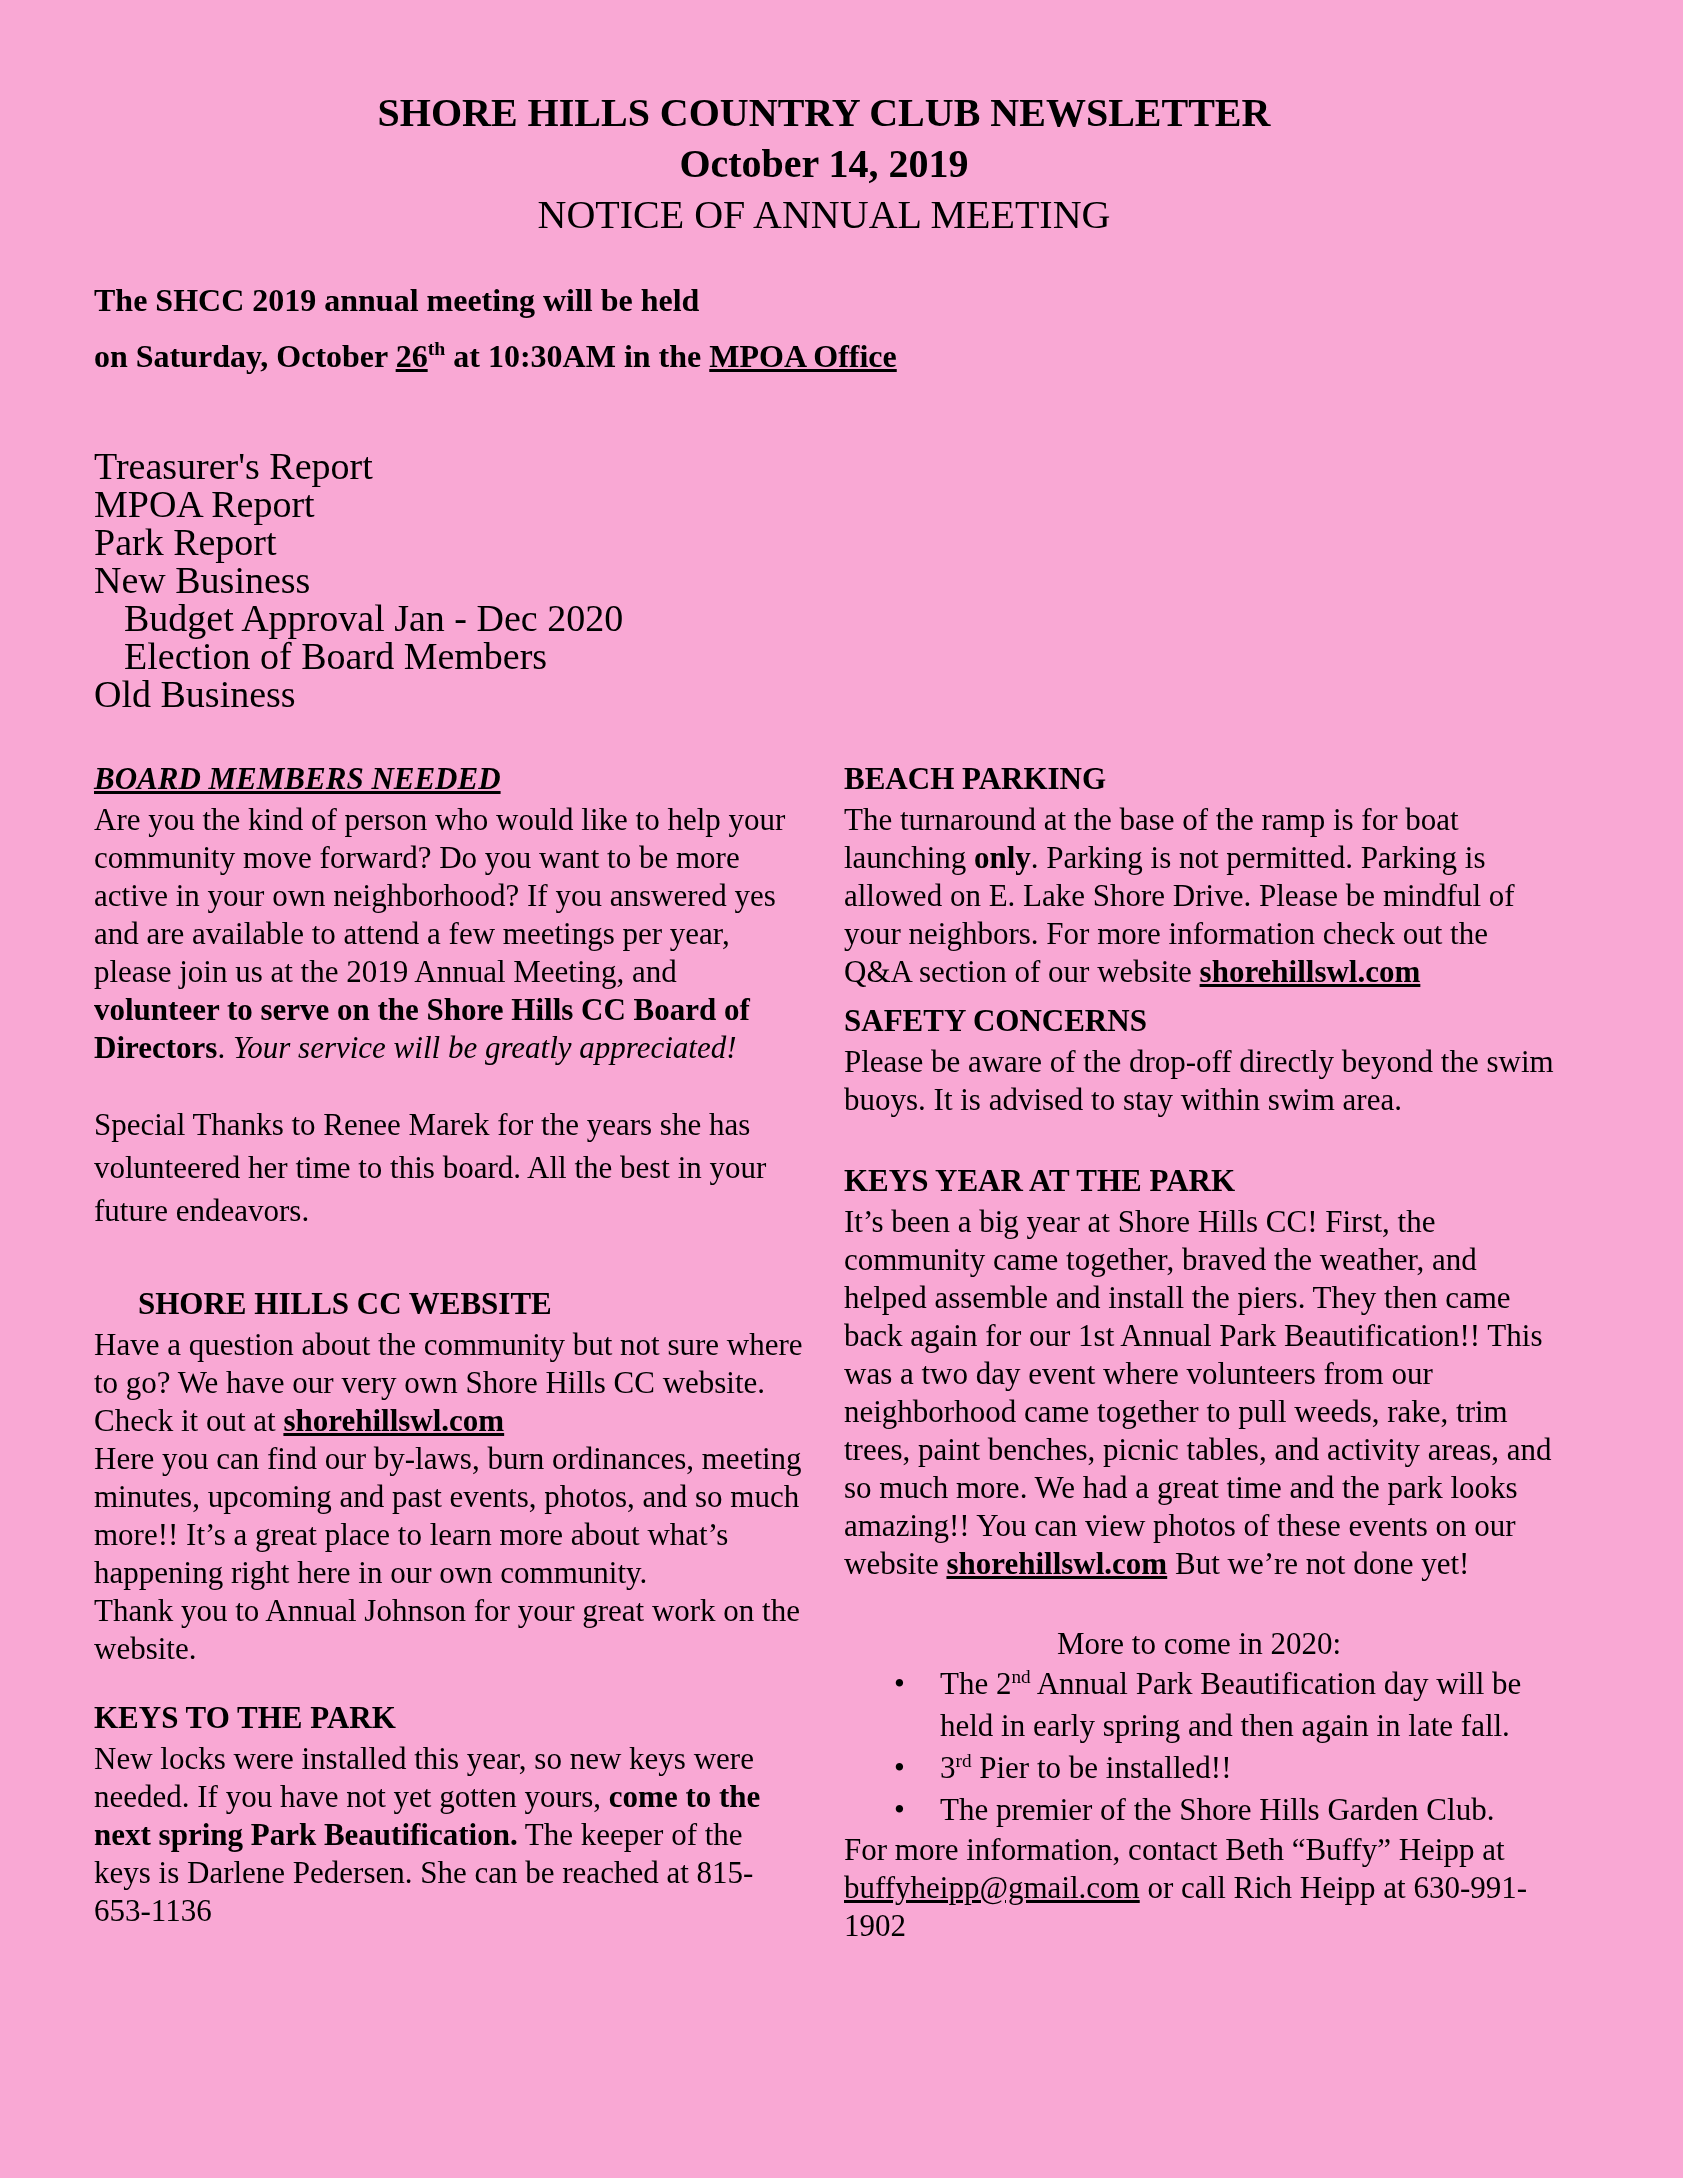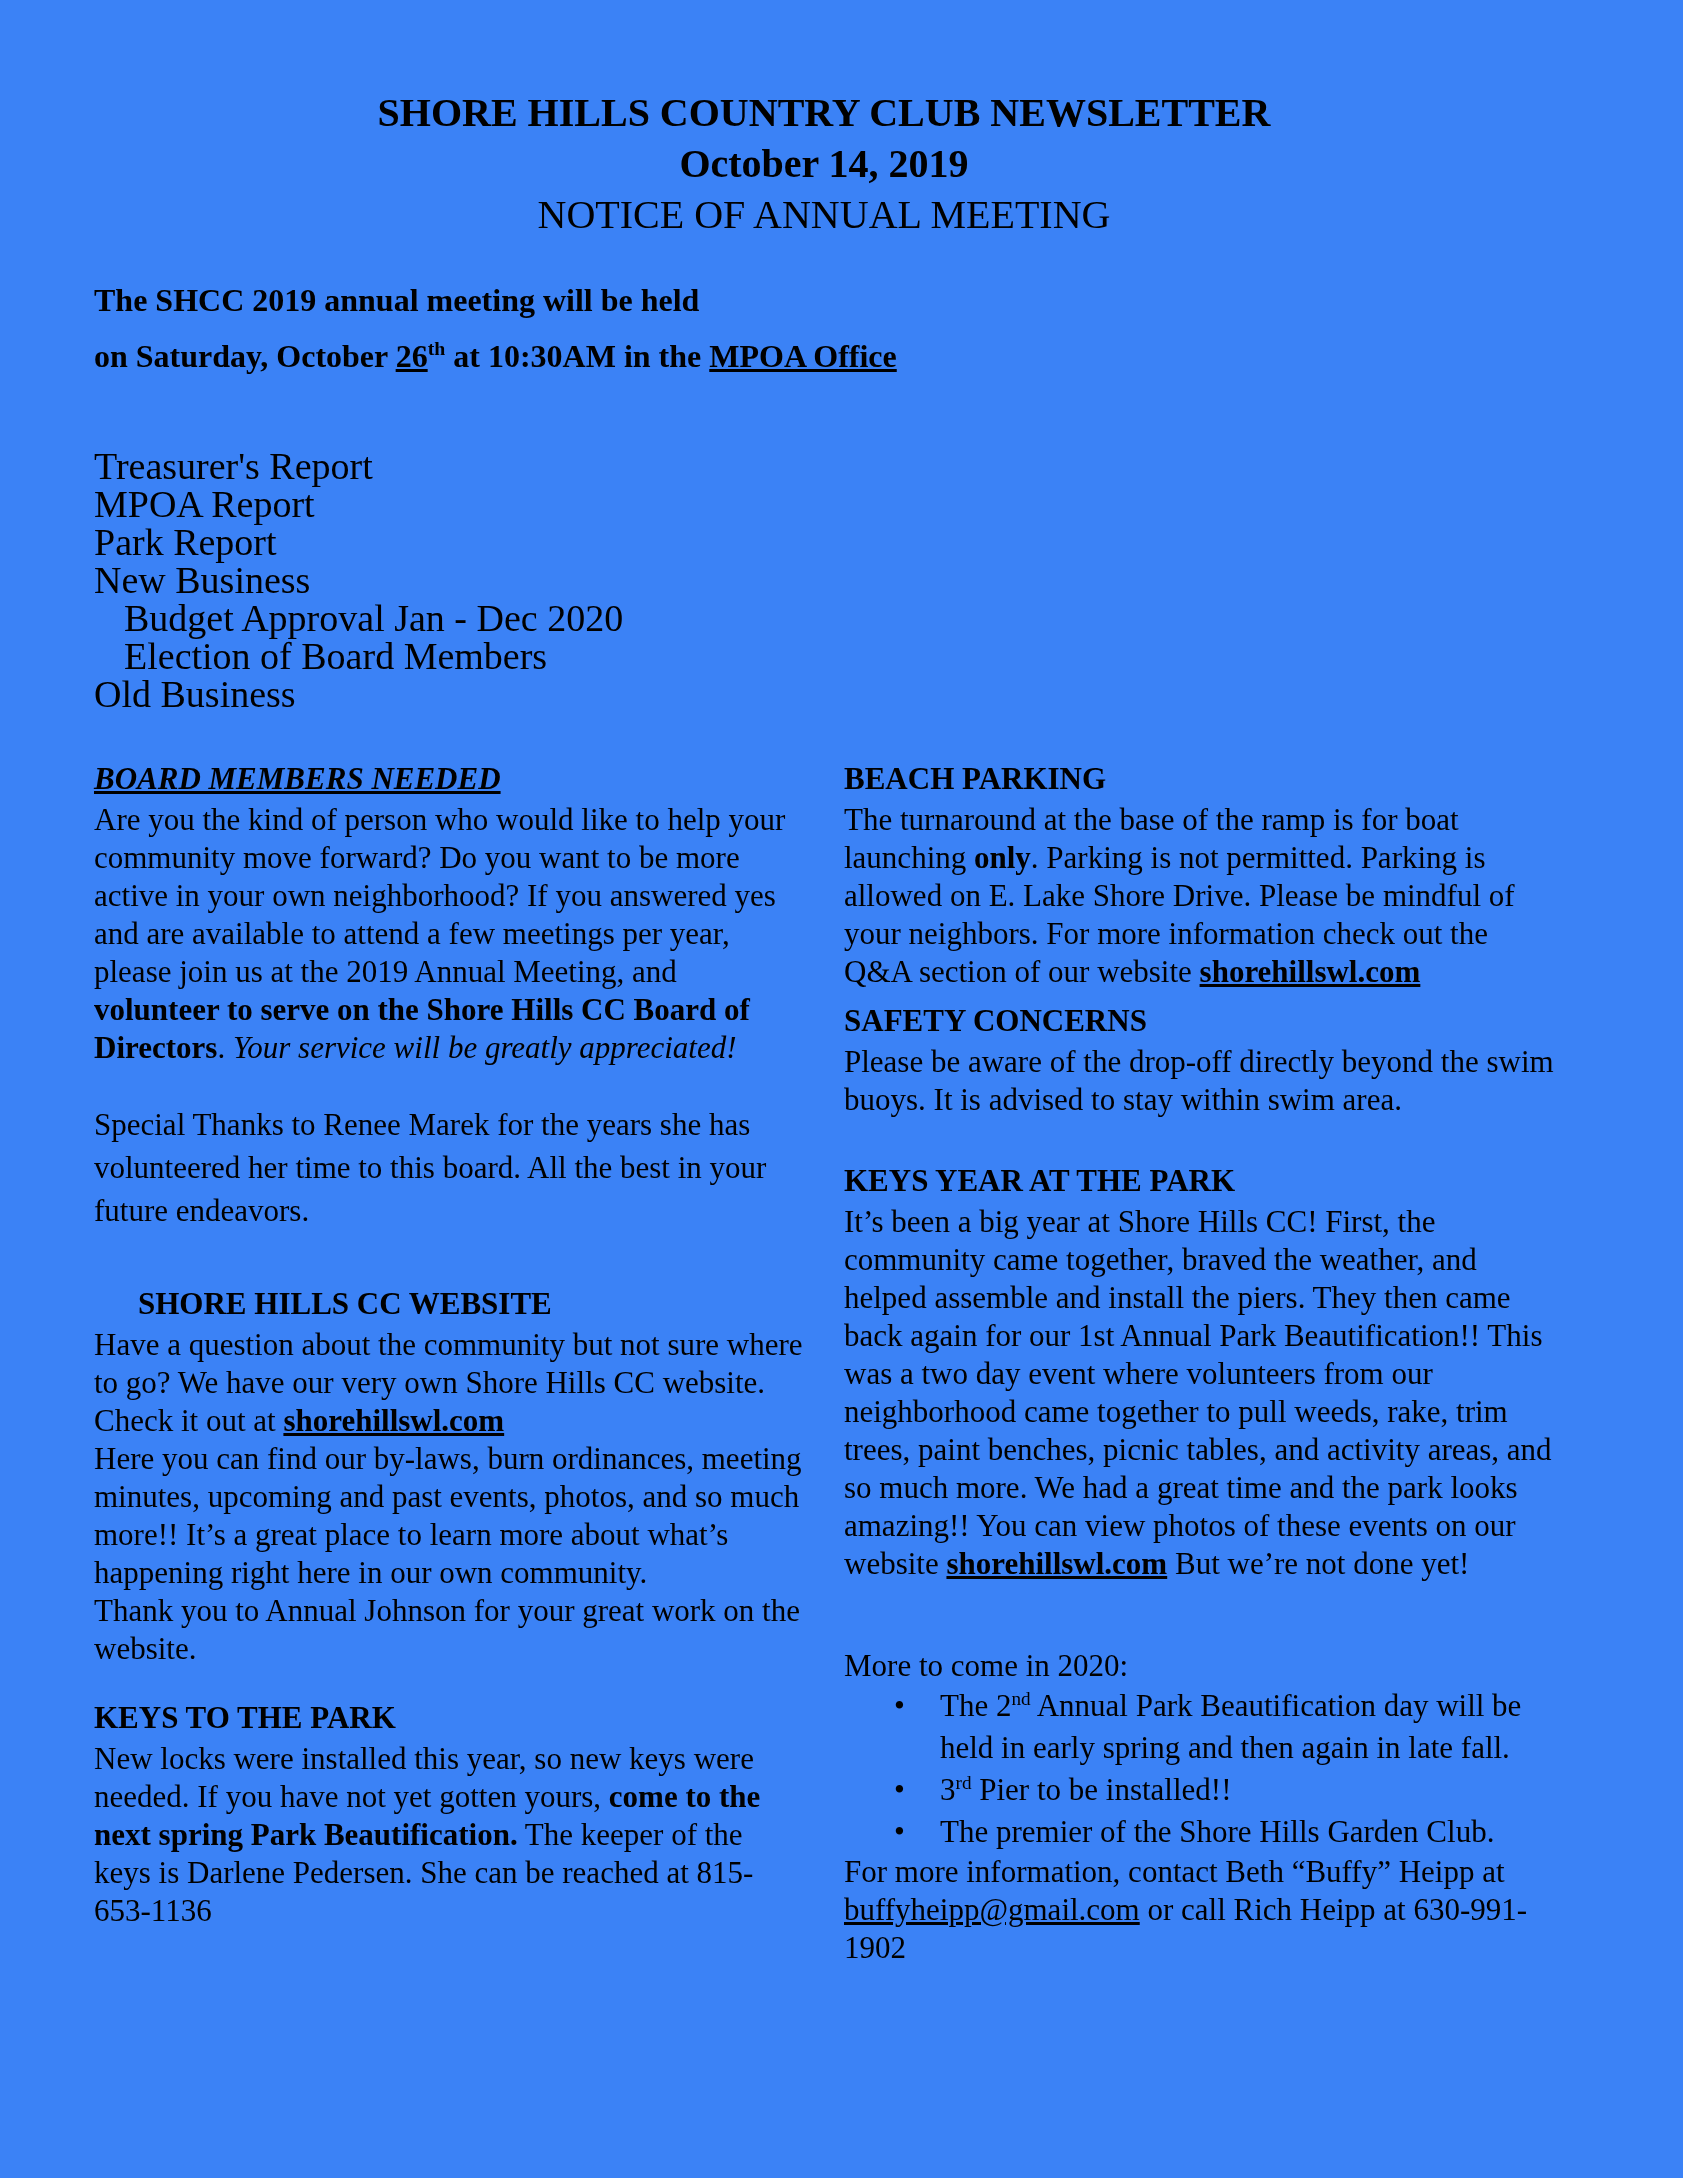--- a/index.html
+++ b/index.html
@@ -5,21 +5,21 @@
   html, body {
     margin: 0;
     padding: 0;
     background: #ffffff;
   }
   .page {
     position: relative;
     width: 1683px;
     height: 2178px;
     box-sizing: border-box;
-    background: #3b82f6;
+    background: #f9a8d4;
     color: #000000;
     font-family: "Liberation Serif", "DejaVu Serif", serif;
     padding: 87px 129px 0 94px;
     overflow: hidden;
   }
   .doc-header { text-align: center; }
   .doc-title {
     font-size: 40px;
     font-weight: bold;
     line-height: 51px;
@@ -65,21 +65,21 @@
     line-height: 38px;
   }
   .thanks-para {
     margin-top: 36px;
     line-height: 43px;
   }
   .mt-website { margin-top: 50px; margin-left: 44px; }
   .mt-keys { margin-top: 28px; }
   .mt-safety { margin-top: 8px; }
   .mt-year { margin-top: 40px; }
-  .mt-more { margin-top: 64px; }
+  .mt-more { margin-top: 42px; text-align: center; }
   sup {
     font-size: 62%;
     line-height: 0;
     vertical-align: super;
   }
   .bullet-row {
     display: flex;
     padding-left: 50px;
     line-height: 42px;
   }

